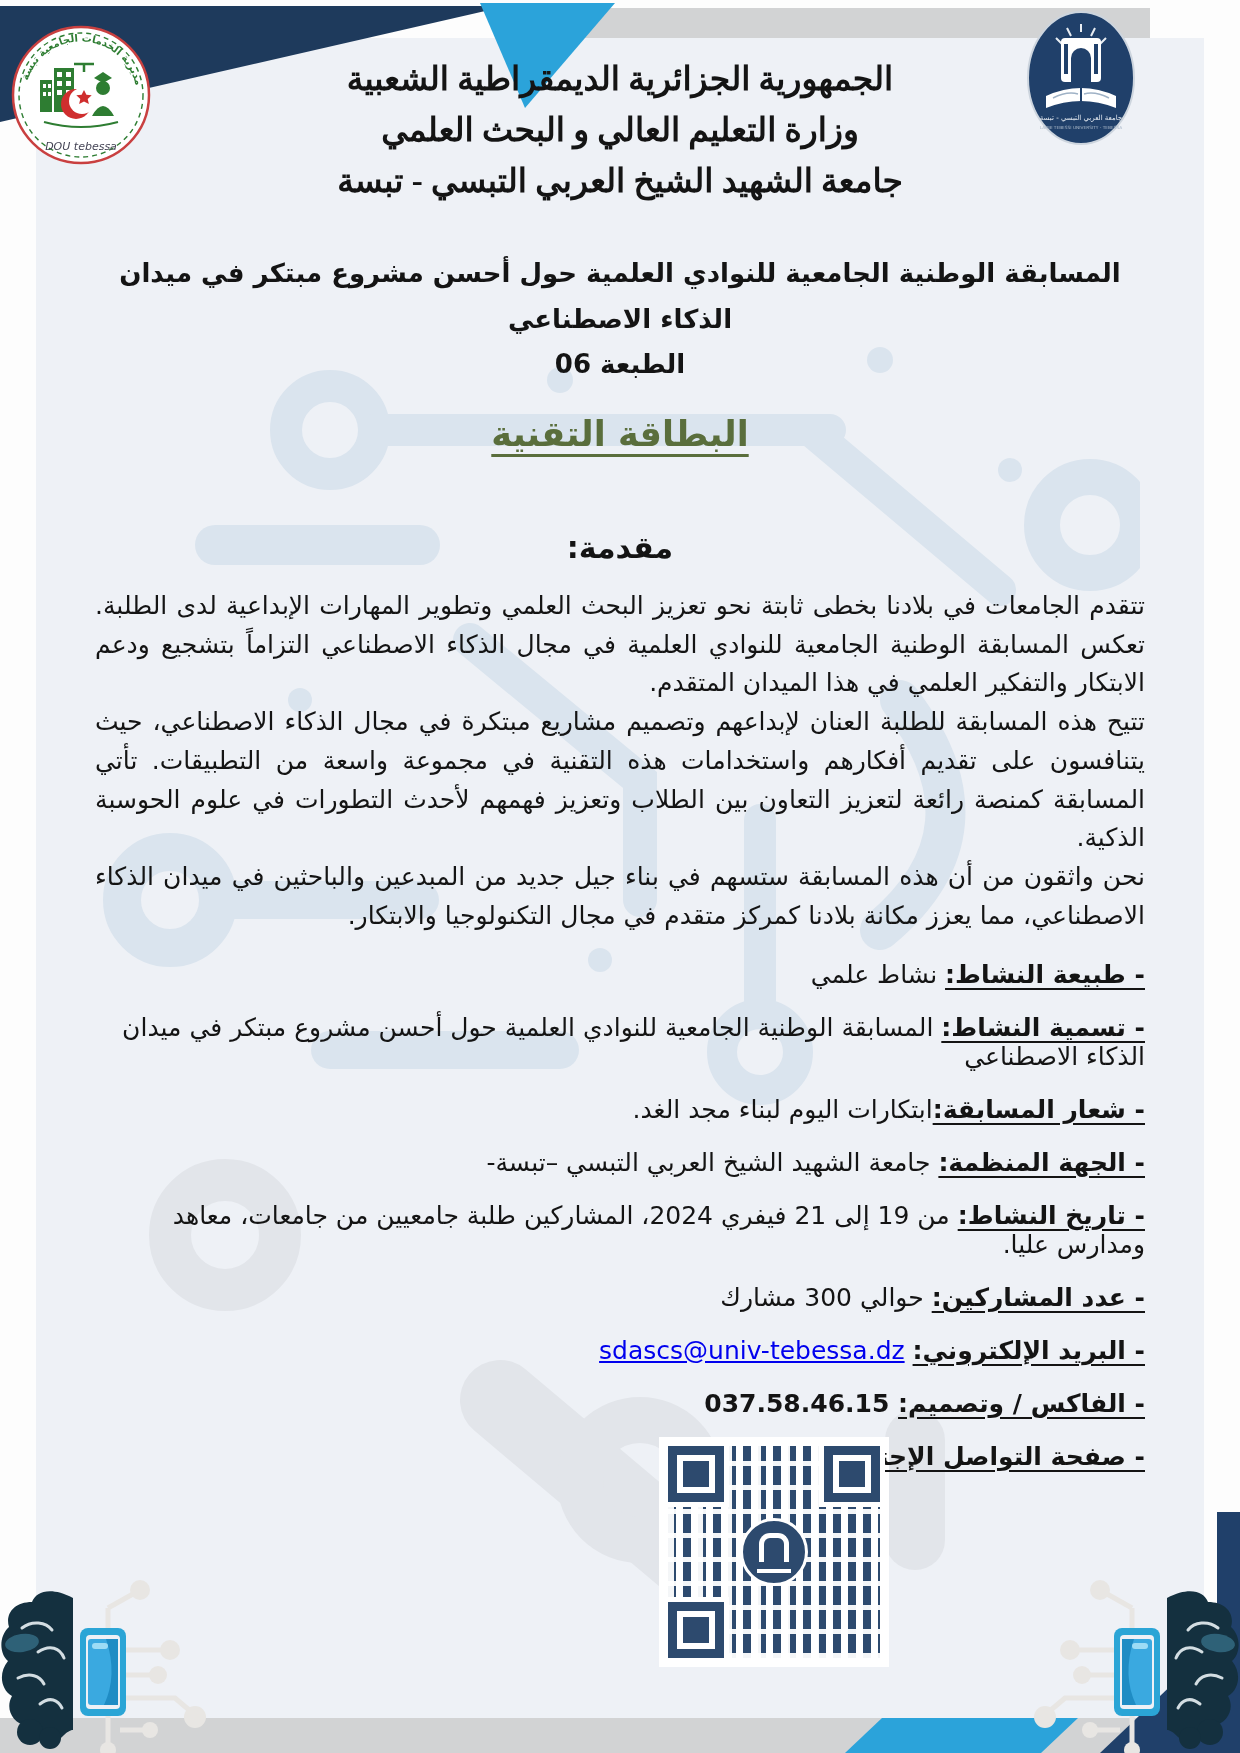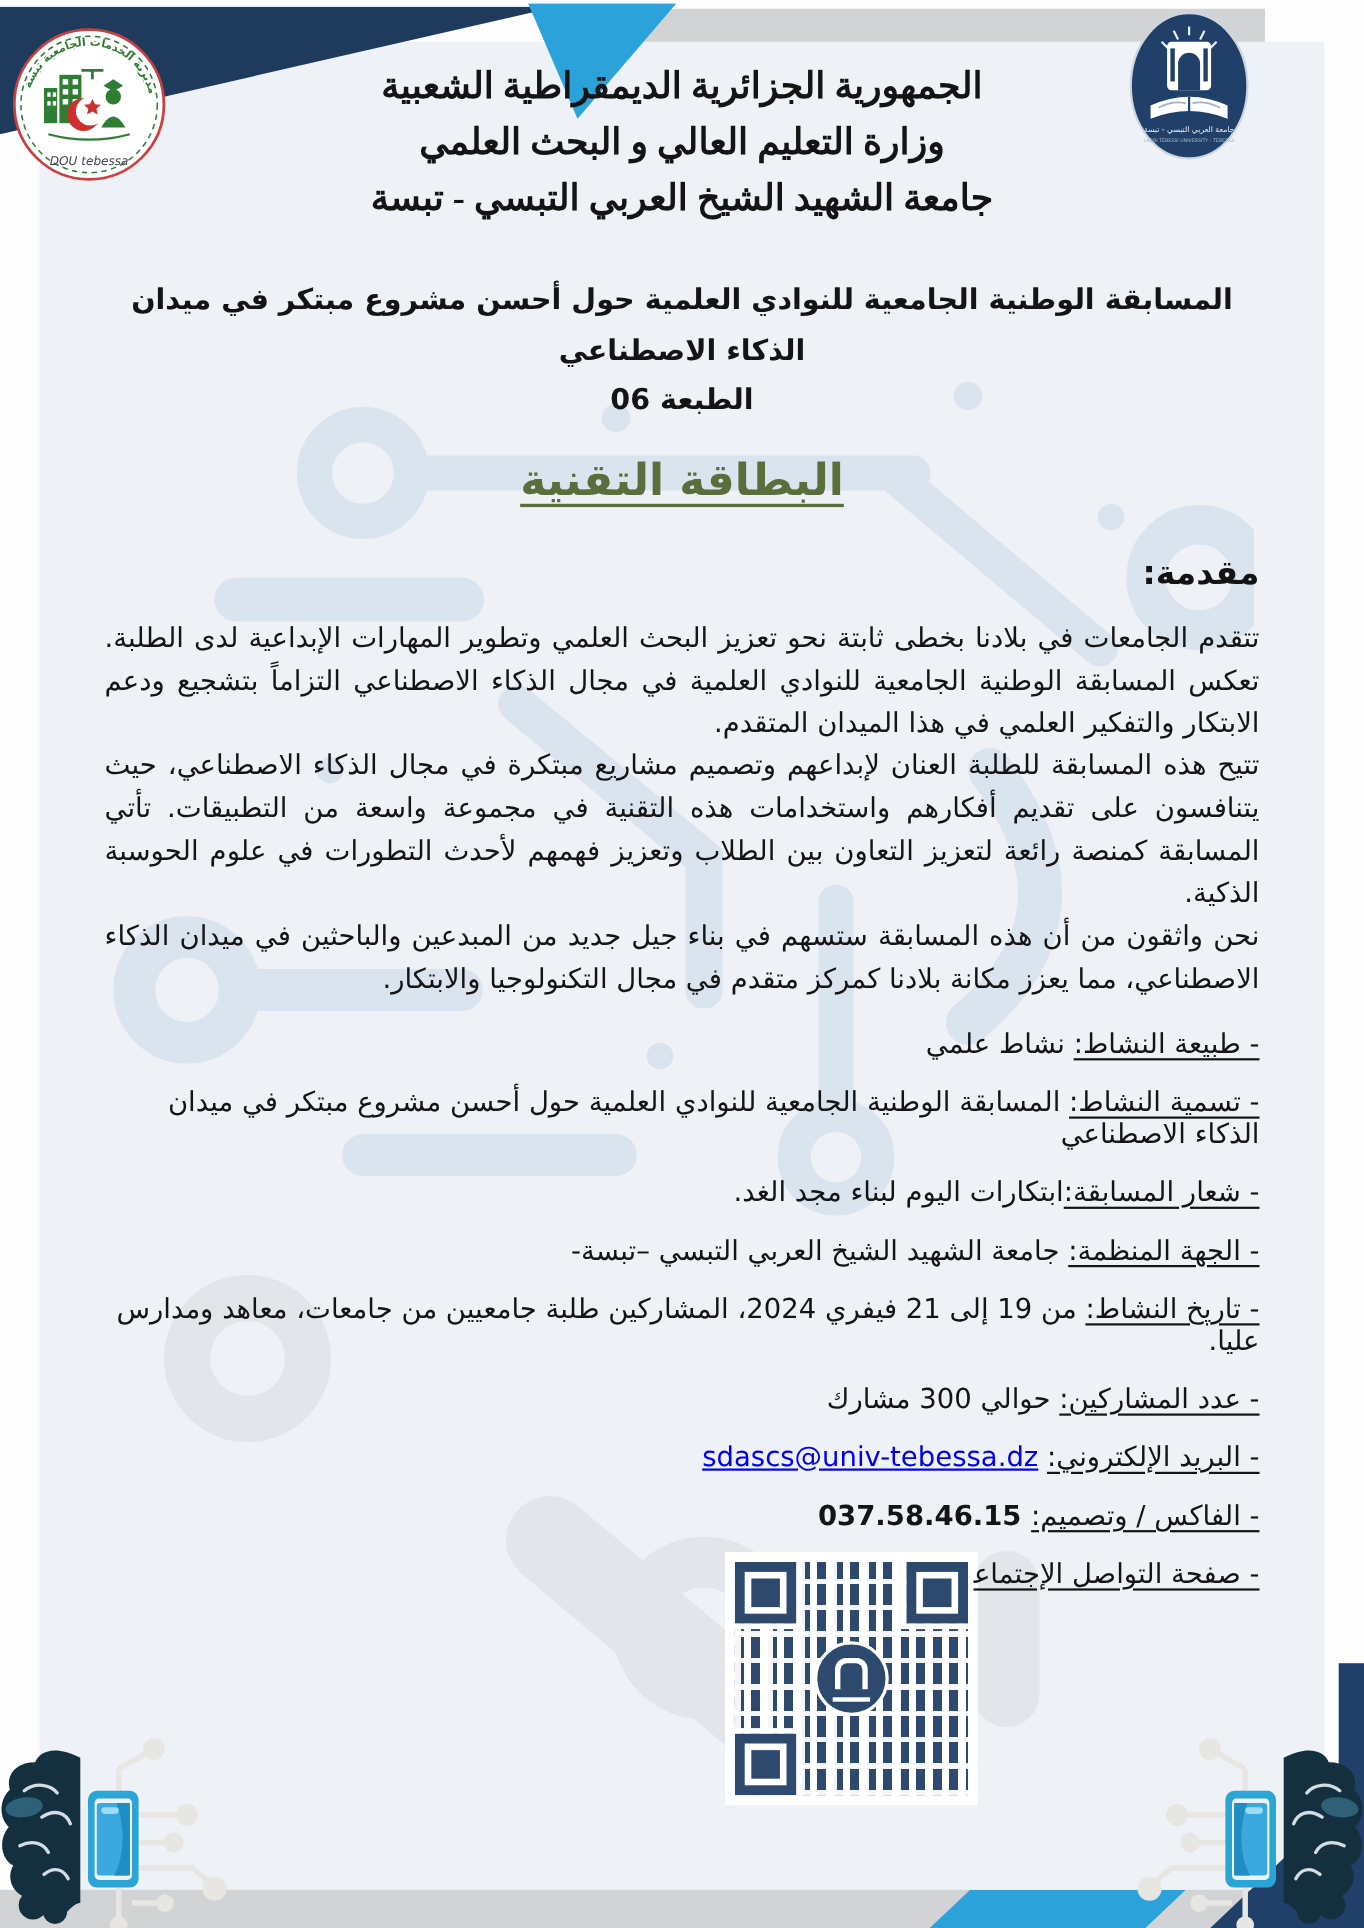--- a/index.html
+++ b/index.html
@@ -30,28 +30,28 @@
 
   
   .logo-left{position:absolute;left:10px;top:24px;width:142px;height:142px;}
   .logo-right{position:absolute;left:1026px;top:10px;width:110px;height:136px;}
 
   
   .content{position:absolute;left:95px;top:38px;width:1050px;direction:rtl;text-align:center;}
   .hline{font-size:33px;font-weight:bold;line-height:1.55;font-family:Liberation Serif, serif;}
   .header-block{margin-top:16px;}
   .title-block{margin-top:44px;font-size:26px;font-weight:bold;line-height:1.75;}
-  .section-title{margin-top:26px;font-size:40px;font-weight:bold;color:#5a6e3c;
+  .section-title{margin-top:26px;font-size:35px;font-weight:bold;color:#5a6e3c;
      text-decoration:underline;text-decoration-thickness:3px;text-underline-offset:8px;}
-  .intro-heading{margin-top:44px;font-size:30px;font-weight:bold;text-align:right;}
+  .intro-heading{margin-top:76px;font-size:30px;font-weight:bold;}
   .paragraphs{margin-top:22px;font-size:25px;line-height:1.55;text-align:justify;}
   .paragraphs p{margin:0;}
   .fields{margin-top:6px;font-size:25px;text-align:right;}
   .field-row{margin-top:24px;}
-  .lbl{font-weight:normal;text-decoration:underline;text-underline-offset:5px;}
+  .lbl{font-weight:bold;text-decoration:underline;text-underline-offset:5px;}
   .val-b{font-weight:bold;text-align:right;}
   .email-link{color:#0000ee;text-decoration:underline;direction:ltr;unicode-bidi:isolate;cursor:pointer;}
 
   
   .qr{width:230px;height:230px;background:#ffffff;margin:-34px 256px 0 0;padding:9px;box-sizing:border-box;}
   .qr-inner{position:relative;width:100%;height:100%;
     background:
       repeating-linear-gradient(90deg,rgba(255,255,255,.95) 0 6px,rgba(255,255,255,0) 6px 29px),
       repeating-linear-gradient(0deg,rgba(255,255,255,.95) 0 5px,rgba(255,255,255,0) 5px 24px),
       repeating-linear-gradient(90deg,#2d4a6e 0 8px,#ffffff 8px 15px),

